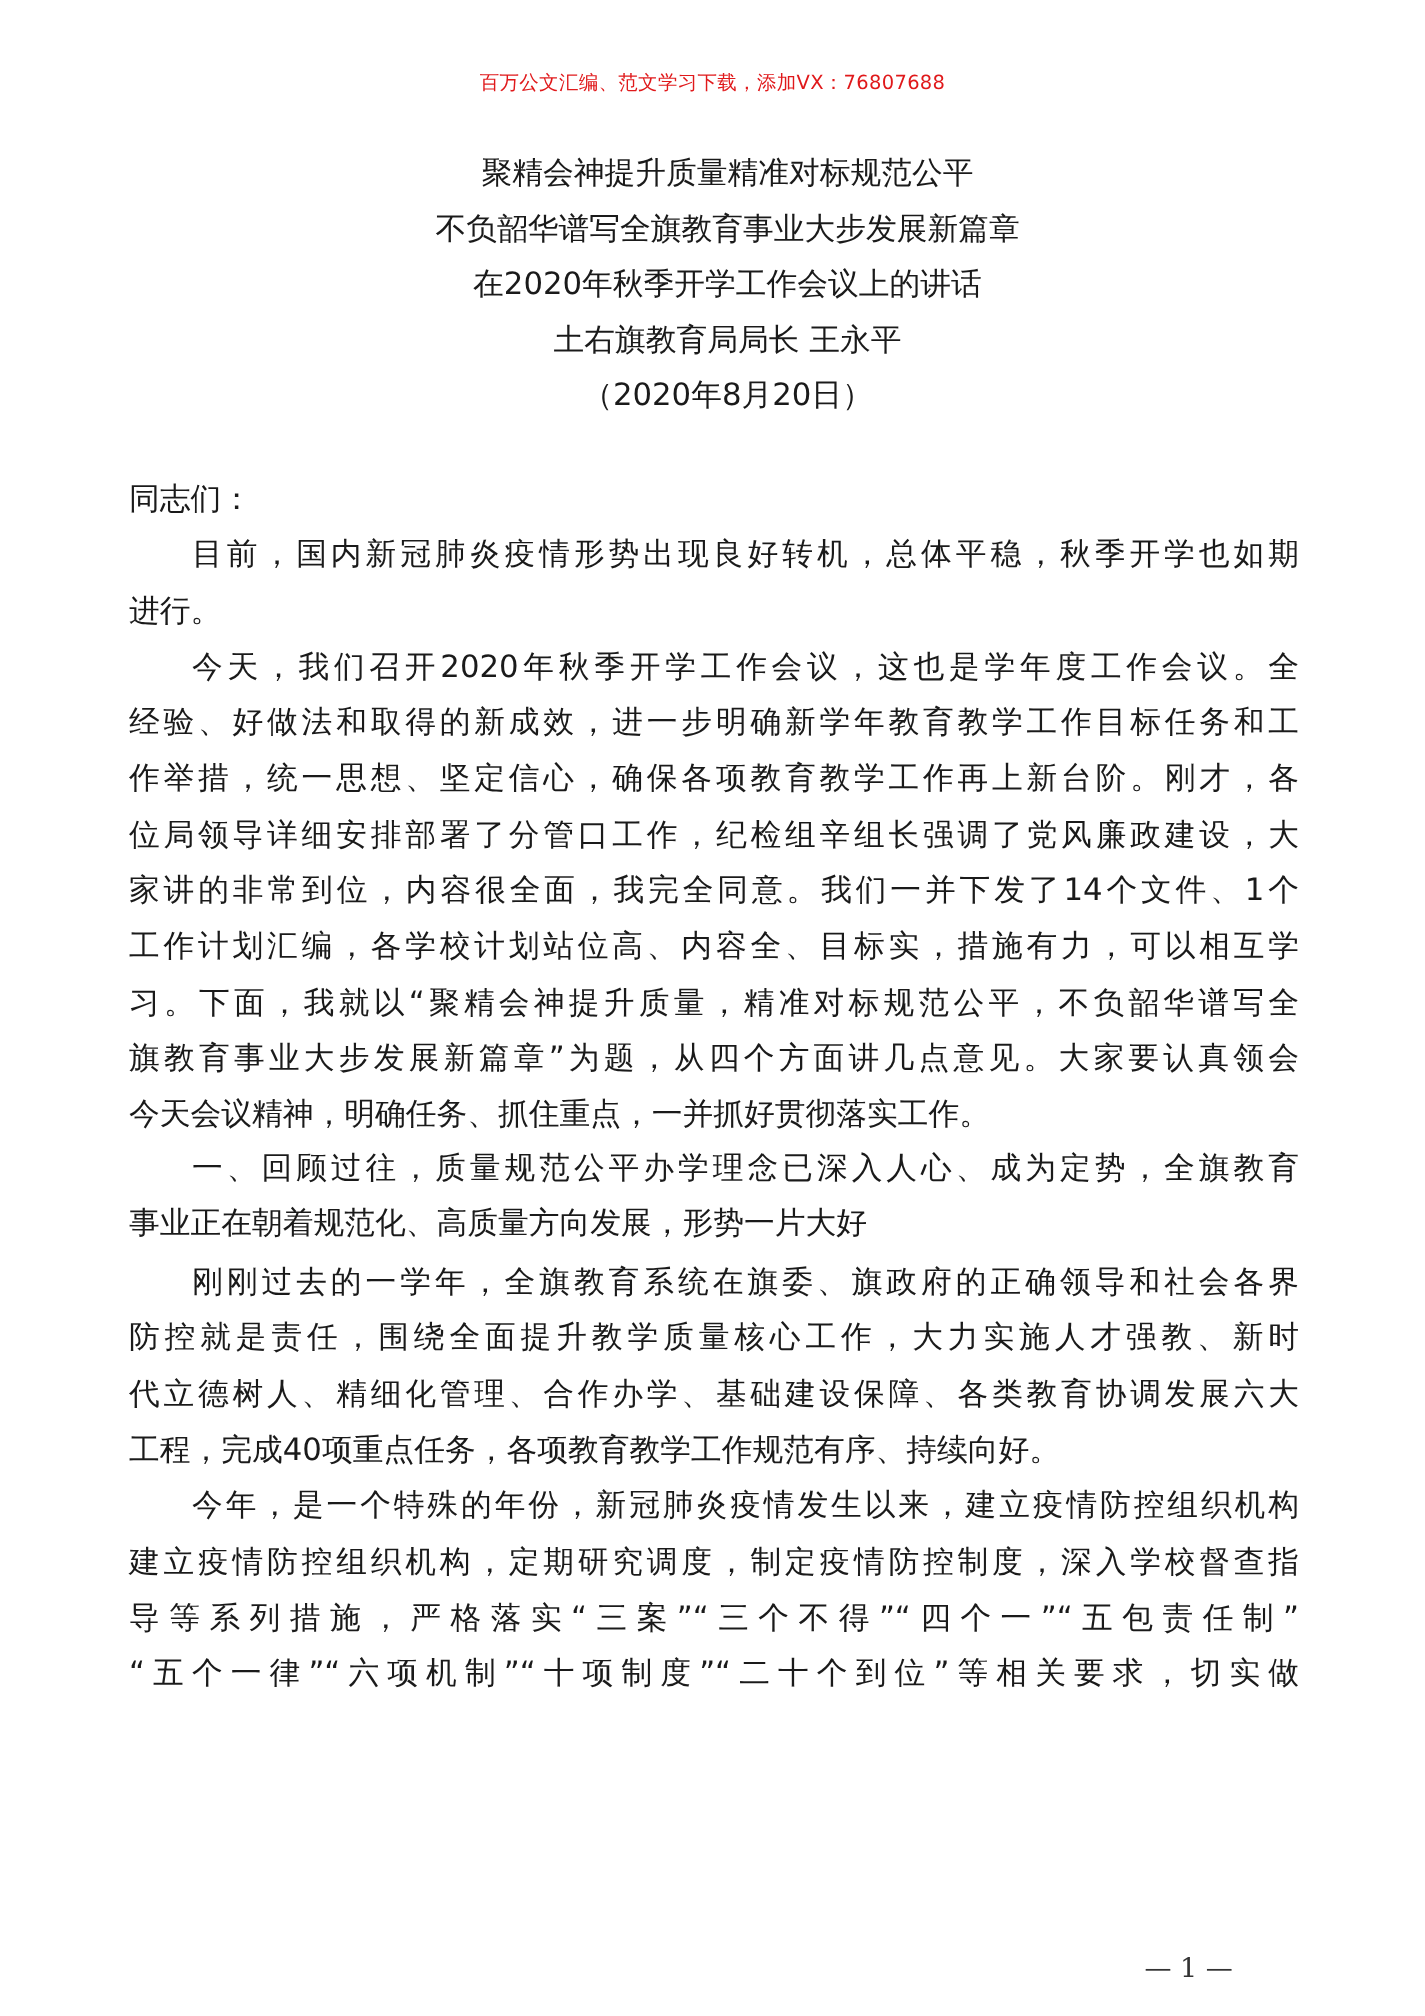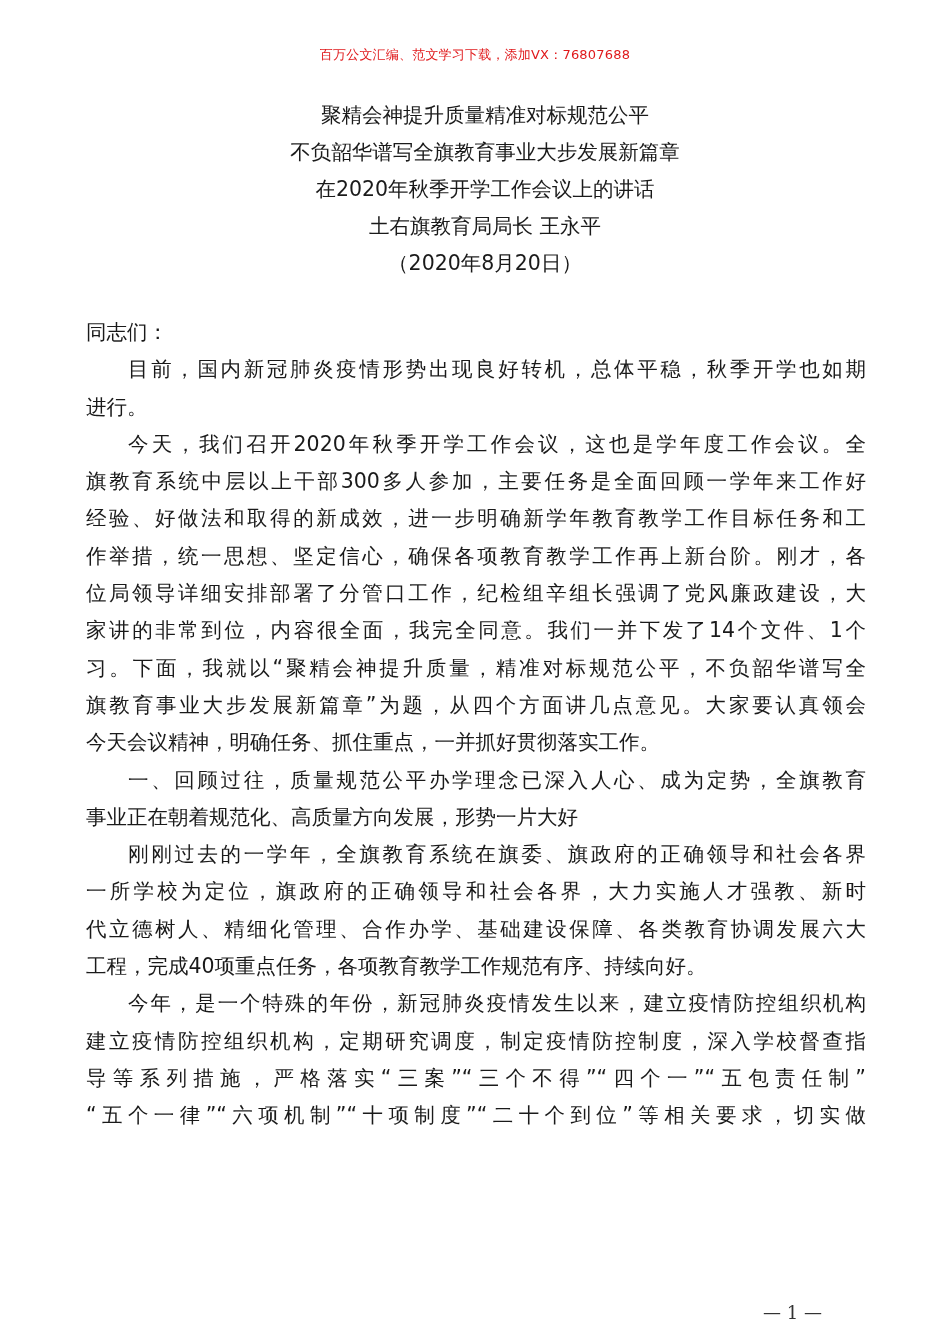--- a/index.html
+++ b/index.html
@@ -7,21 +7,21 @@
            font-family: "DejaVu Sans", sans-serif; color: #1a1a1a; }
     .banner { position: absolute; top: 46px; left: 0; width: 950px; text-align: center;
               font-size: 13px; color: #e0191b; letter-spacing: 0.2px; }
     .titles { position: absolute; top: 97px; left: 0; width: 950px; text-align: center; }
     .titles .t { font-size: 20.5px; height: 37px; line-height: 37px; white-space: nowrap; margin-left: 20px; }
     .body { position: absolute; top: 314px; left: 86px; width: 780px; }
     .line { font-size: 20.5px; height: 37.3px; line-height: 37.3px; white-space: nowrap;
             text-align: justify; text-align-last: justify; }
     .line.last { text-align-last: left; }
     .line.indent { padding-left: 42px; }
-    .line.heading { font-family: Liberation Serif, serif; }
+    .line.heading { font-family: Liberation Mono, monospace; }
     .pagenum { position: absolute; top: 1302px; left: 763px; font-family: "DejaVu Serif", serif;
                font-size: 18px; color: #333; }
   </style>
 </head>
 <body>
 
 <div class="banner">百万公文汇编、范文学习下载，添加VX：76807688</div>
 
 <div class="titles">
   <div class="t">聚精会神提升质量精准对标规范公平</div>
@@ -29,32 +29,32 @@
   <div class="t">在2020年秋季开学工作会议上的讲话</div>
   <div class="t">土右旗教育局局长  王永平</div>
   <div class="t">（2020年8月20日）</div>
 </div>
 
 <div class="body" id="body-lines">
     <div class="line last">同志们：</div>
     <div class="line indent">目前，国内新冠肺炎疫情形势出现良好转机，总体平稳，秋季开学也如期</div>
     <div class="line last">进行。</div>
     <div class="line indent">今天，我们召开2020年秋季开学工作会议，这也是学年度工作会议。全</div>
-    <div class="line">旗教育系统中层以上干部300多人参加，主要任务是全面回顾一学年来工作好</div>
     <div class="line">经验、好做法和取得的新成效，进一步明确新学年教育教学工作目标任务和工</div>
     <div class="line">作举措，统一思想、坚定信心，确保各项教育教学工作再上新台阶。刚才，各</div>
     <div class="line">位局领导详细安排部署了分管口工作，纪检组辛组长强调了党风廉政建设，大</div>
     <div class="line">家讲的非常到位，内容很全面，我完全同意。我们一并下发了14个文件、1个</div>
+    <div class="line">工作计划汇编，各学校计划站位高、内容全、目标实，措施有力，可以相互学</div>
     <div class="line">习。下面，我就以“聚精会神提升质量，精准对标规范公平，不负韶华谱写全</div>
     <div class="line">旗教育事业大步发展新篇章”为题，从四个方面讲几点意见。大家要认真领会</div>
     <div class="line last">今天会议精神，明确任务、抓住重点，一并抓好贯彻落实工作。</div>
     <div class="line indent heading">一、回顾过往，质量规范公平办学理念已深入人心、成为定势，全旗教育</div>
     <div class="line last heading">事业正在朝着规范化、高质量方向发展，形势一片大好</div>
     <div class="line indent">刚刚过去的一学年，全旗教育系统在旗委、旗政府的正确领导和社会各界</div>
-    <div class="line">一所学校为定位，旗政府的正确领导和社会各界，大力实施人才强教、新时</div>
+    <div class="line">防控就是责任，围绕全面提升教学质量核心工作，大力实施人才强教、新时</div>
     <div class="line">代立德树人、精细化管理、合作办学、基础建设保障、各类教育协调发展六大</div>
     <div class="line last">工程，完成40项重点任务，各项教育教学工作规范有序、持续向好。</div>
     <div class="line indent">今年，是一个特殊的年份，新冠肺炎疫情发生以来，建立疫情防控组织机构</div>
     <div class="line">建立疫情防控组织机构，定期研究调度，制定疫情防控制度，深入学校督查指</div>
     <div class="line">导等系列措施，严格落实“三案”“三个不得”“四个一”“五包责任制”</div>
     <div class="line">“五个一律”“六项机制”“十项制度”“二十个到位”等相关要求，切实做</div>
   </div>
 
 <div class="pagenum">— 1 —</div>
 

